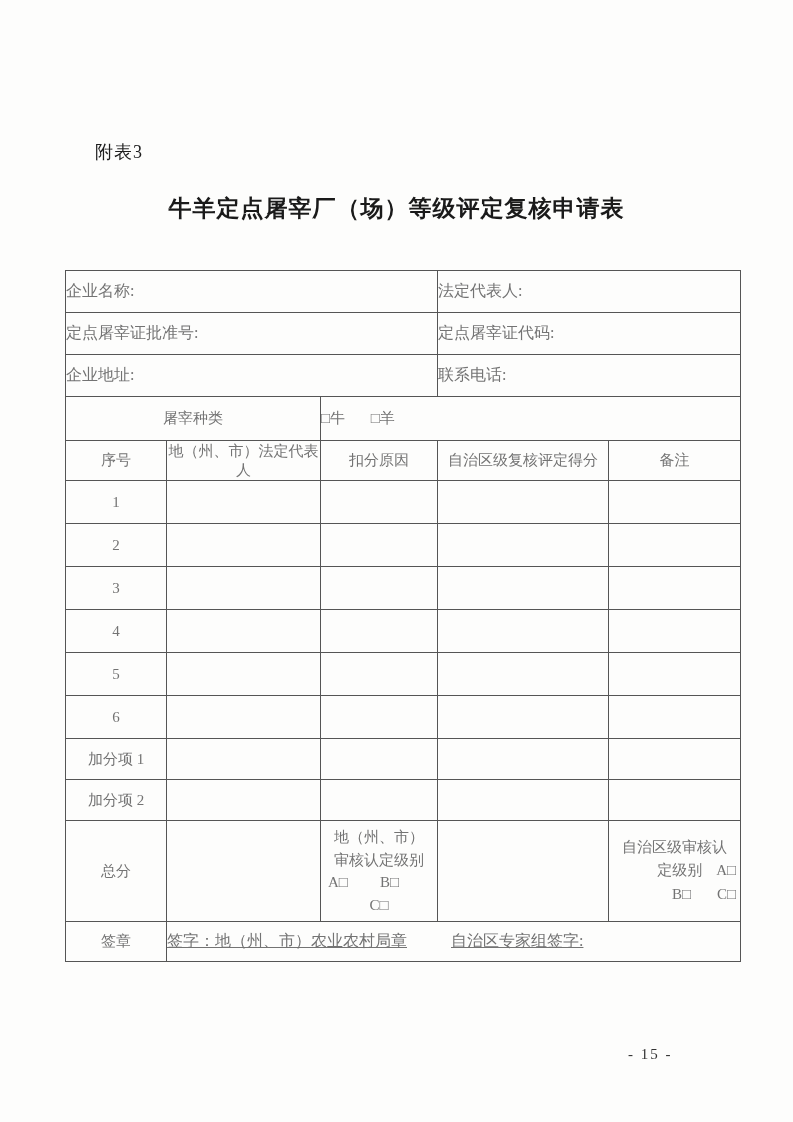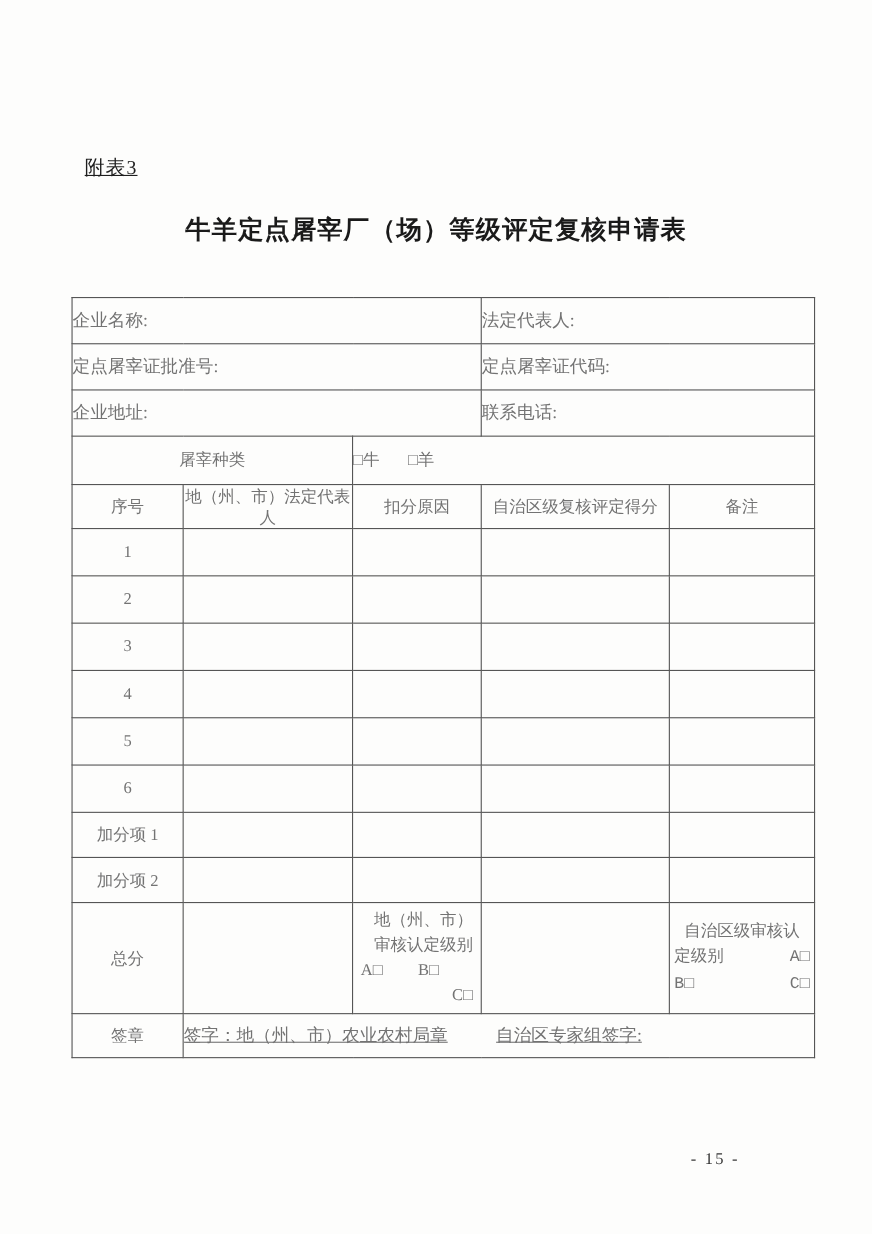--- a/index.html
+++ b/index.html
@@ -6,22 +6,22 @@
   .page{
     position:relative;
     width:793px;height:1122px;
     background:#fdfdfc;
     font-family:"Liberation Serif","DejaVu Serif",serif;
     color:#222;
     overflow:hidden;
     margin:0 auto;
   }
   .appendix{
-    position:absolute;left:77px;top:140px;
-    font-size:18px;letter-spacing:1px;color:#1e1e1e;text-decoration:underline;
+    position:absolute;left:95px;top:140px;
+    font-size:18px;letter-spacing:1px;color:#1e1e1e;
   }
   .doc-title{
     position:absolute;left:0;top:193px;width:100%;
     text-align:center;font-size:23px;font-weight:700;
     letter-spacing:1px;color:#1a1a1a;font-family:Liberation Serif, serif;
   }
   table.form{
     position:absolute;left:65px;top:270px;
     width:675px;border-collapse:collapse;table-layout:fixed;
     font-size:15px;color:#737373;
@@ -30,25 +30,25 @@
     border:1px solid #555;
     vertical-align:middle;
     padding:0;
     overflow:hidden;
   }
   td.lbl-left{padding-left:13px;font-size:16px;}
   td.center{text-align:center;font-family:Liberation Serif, serif;}
   .species-cell{padding-left:70px;}
   .species-opt{margin-right:22px;}
   .hdr{text-align:center;font-size:15px;}
-  .grade-block{padding:5px 7px;line-height:1.5;text-align:right;}
+  .grade-block{padding:5px 7px;line-height:1.5;text-align:center;}
   .grade-line3{display:flex;}
   .grade-line3 .b-opt{margin-left:32px;}
   .remark-grade{text-align:center;line-height:1.55;padding:4px 4px;}
-  .remark-line{display:flex;justify-content:space-between;font-family:Liberation Mono, monospace;}
+  .remark-line{display:flex;justify-content:flex-end;}
   .remark-line .gap14{margin-left:14px;}
   .remark-line .gap26{margin-left:26px;}
   .sign-cell{display:flex;align-items:center;text-decoration:underline;}
   td.sign-td{padding-left:7px;font-size:16px;}
   .sign-right{margin-left:44px;}
   .page-number{
     position:absolute;left:628px;top:1046px;
     font-size:15px;letter-spacing:2px;color:#333;
   }
 </style>

